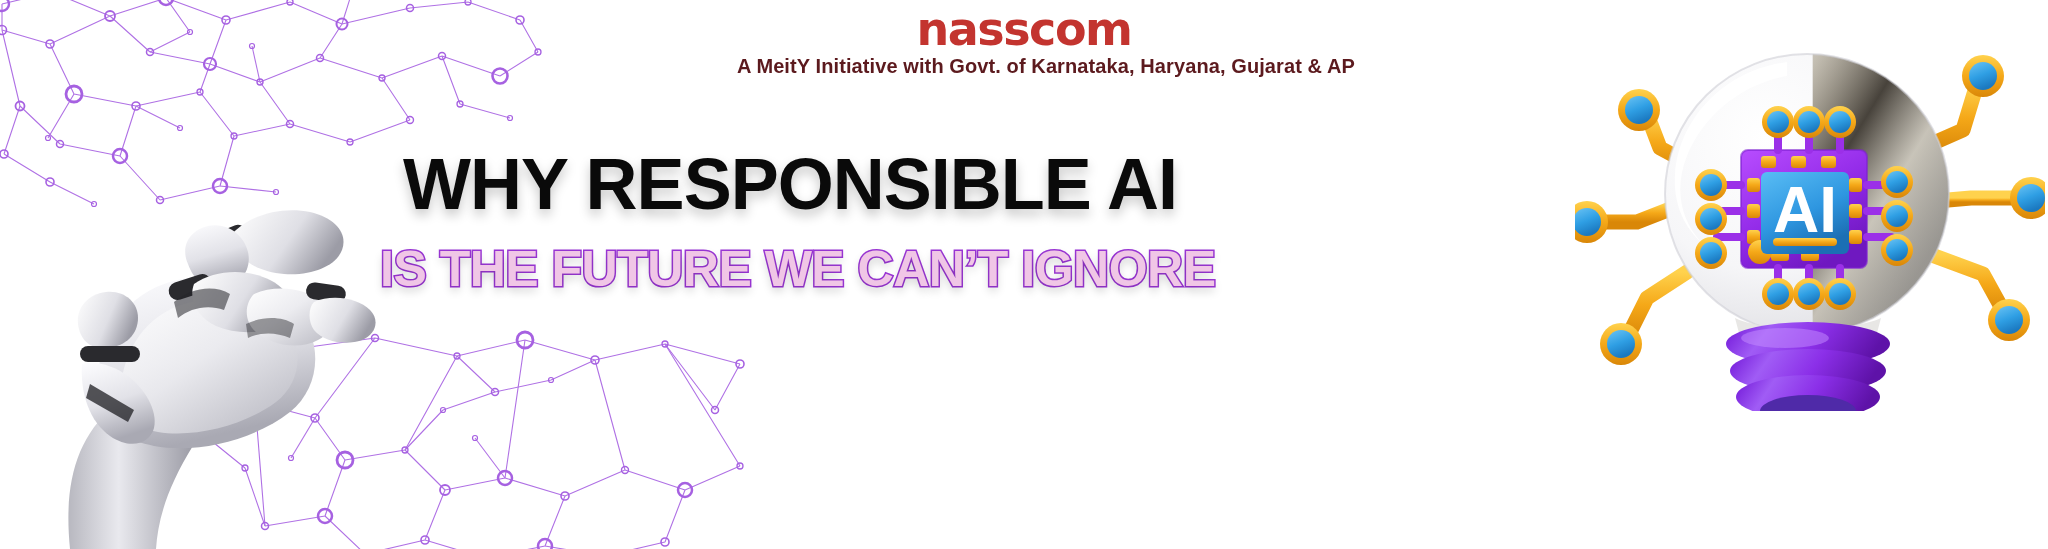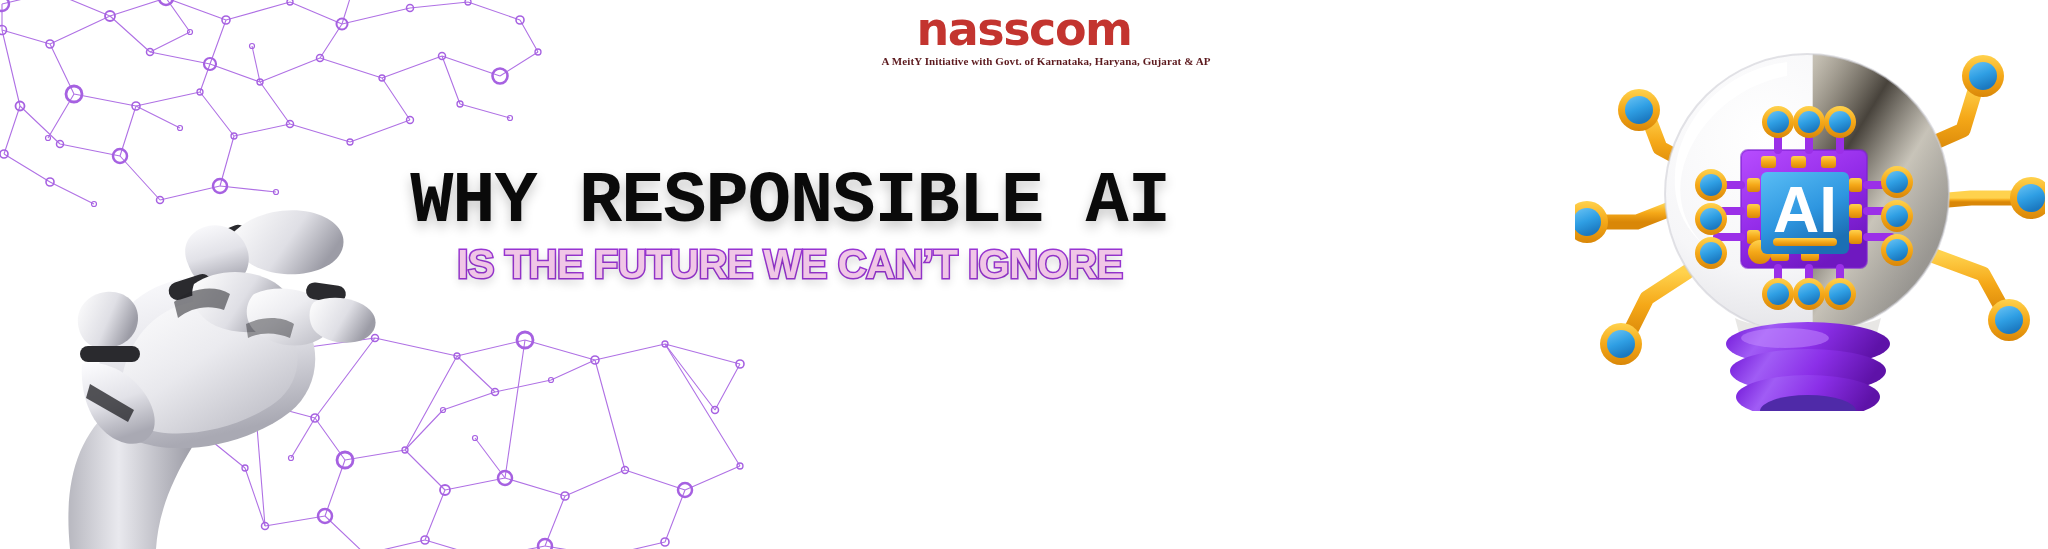--- a/index.html
+++ b/index.html
@@ -57,53 +57,52 @@
   .logo-coe {
     font-family: "Liberation Sans", sans-serif;
     font-weight: 400;
     font-size: 37px;
     letter-spacing: .2px;
     color: #5c1a1e;
     line-height: 1.12;
     margin-top: 2px;
   }
   .logo-initiative {
-    font-family: Liberation Serif, serif;
+    font-family: Liberation Sans, sans-serif;
     font-weight: 700;
-    font-size: 11px;
+    font-size: 20px;
     letter-spacing: .1px;
     color: #5c1a1e;
     margin-top: 3px;
     padding-left: 44px;
   }
 
   
   .headline-wrap {
     position: absolute;
     left: 380px;
     top: 148px;
     width: 820px;
     text-align: center;
   }
   .headline-main {
-    font-family: Liberation Mono, monospace;
+    font-family: Liberation Sans, sans-serif;
     font-weight: 700;
     font-size: 72px;
     letter-spacing: -1px;
     color: #0a0a0a;
     line-height: 1.0;
     white-space: nowrap;
     text-shadow: 0 6px 12px rgba(0,0,0,.22);
-    margin-top: 18px;
   }
   .headline-sub {
-    margin-top: 6px;
+    margin-top: 24px;
     font-family: "Liberation Sans", sans-serif;
     font-weight: 700;
-    font-size: 40px;
+    font-size: 50px;
     letter-spacing: -0.5px;
     line-height: 1.0;
     white-space: nowrap;
     color: #f0c6e6;
     -webkit-text-stroke: 3px #9b36d6;
     paint-order: stroke fill;
     text-shadow: 0 5px 10px rgba(0,0,0,.18);
   }
 
   

